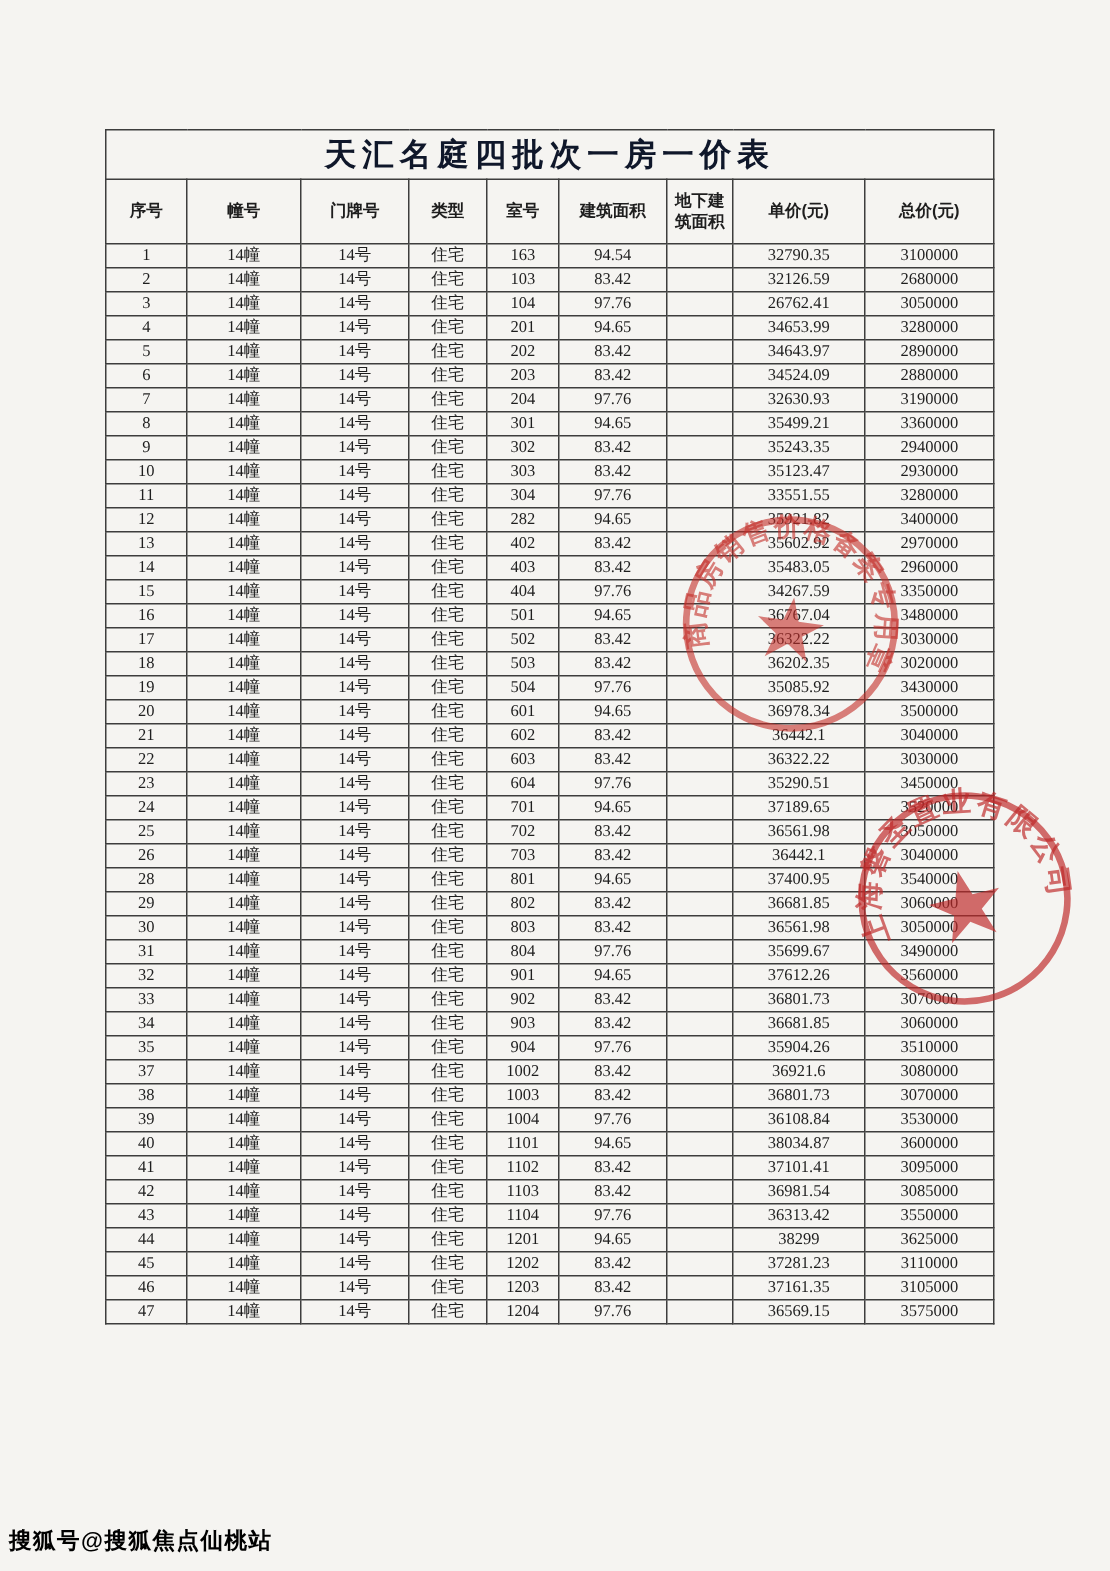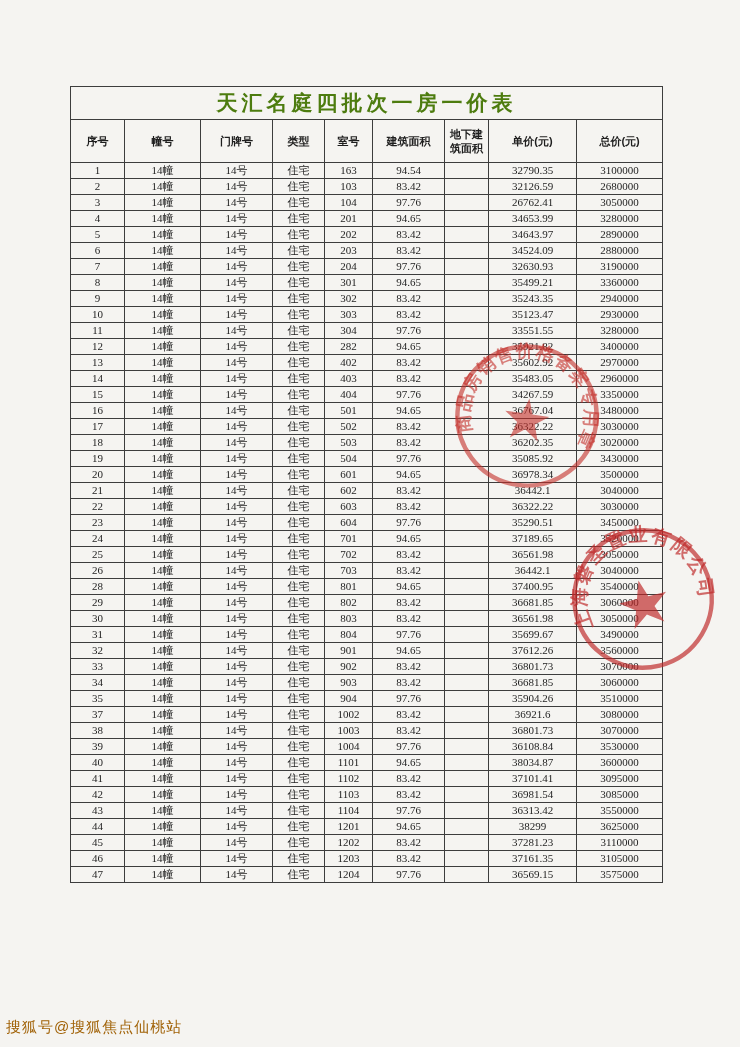--- a/index.html
+++ b/index.html
@@ -7,39 +7,39 @@
     width:740px;height:1047px;position:relative;overflow:hidden;
     background:#f5f4f1;
     font-family:"Liberation Sans",sans-serif;
   }
   .table-wrap{position:absolute;left:70px;top:86px;width:592px;}
   table{border-collapse:collapse;table-layout:fixed;width:100%;}
   th,td{border:1px solid #3d3d3d;text-align:center;color:#1e1e1e;overflow:hidden;white-space:nowrap;}
   th.title-cell{
     font-family:"Liberation Serif",serif;
     font-size:21px;font-weight:bold;letter-spacing:4px;
-    height:30px;white-space:nowrap;color:#4d7c0f;
+    height:30px;white-space:nowrap;color:#0f172a;
   }
   tr.header-row th{
     font-size:11px;font-weight:bold;height:40px;
     padding:1px;line-height:1.3;white-space:normal;
   }
   tbody td{
     font-family:"Liberation Serif",serif;
     font-size:11px;height:15px;padding:0 1px;line-height:1;
   }
   .stamp{
     position:absolute;pointer-events:none;z-index:5;
   }
   .stamp svg{display:block;}
   .stamp-left{left:453px;top:342px;width:148px;height:148px;color:rgba(195,45,40,.60);transform:rotate(8deg);}
   .stamp-right{left:570px;top:526px;width:146px;height:146px;color:rgba(190,40,40,.68);transform:rotate(-14deg);}
   .watermark{
     position:absolute;left:6px;top:1018px;
-    font-size:15px;color:#a16207;font-weight:normal;letter-spacing:1px;
+    font-size:15px;color:#000000;font-weight:bold;letter-spacing:1px;
     z-index:6;
   }
 </style>
 </head>
 <body>
 
 <div class="table-wrap">
   <table>
     <colgroup>
       <col style="width:54px">

